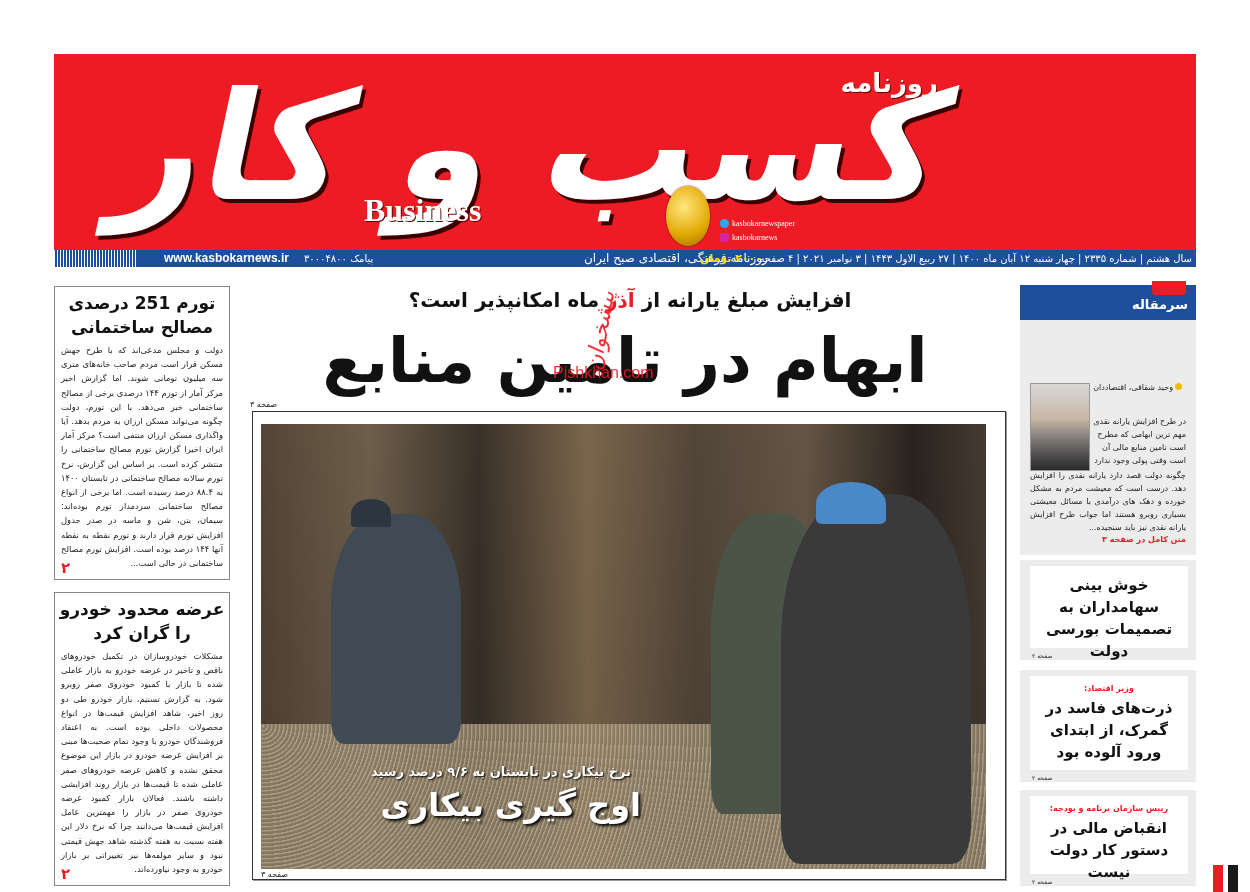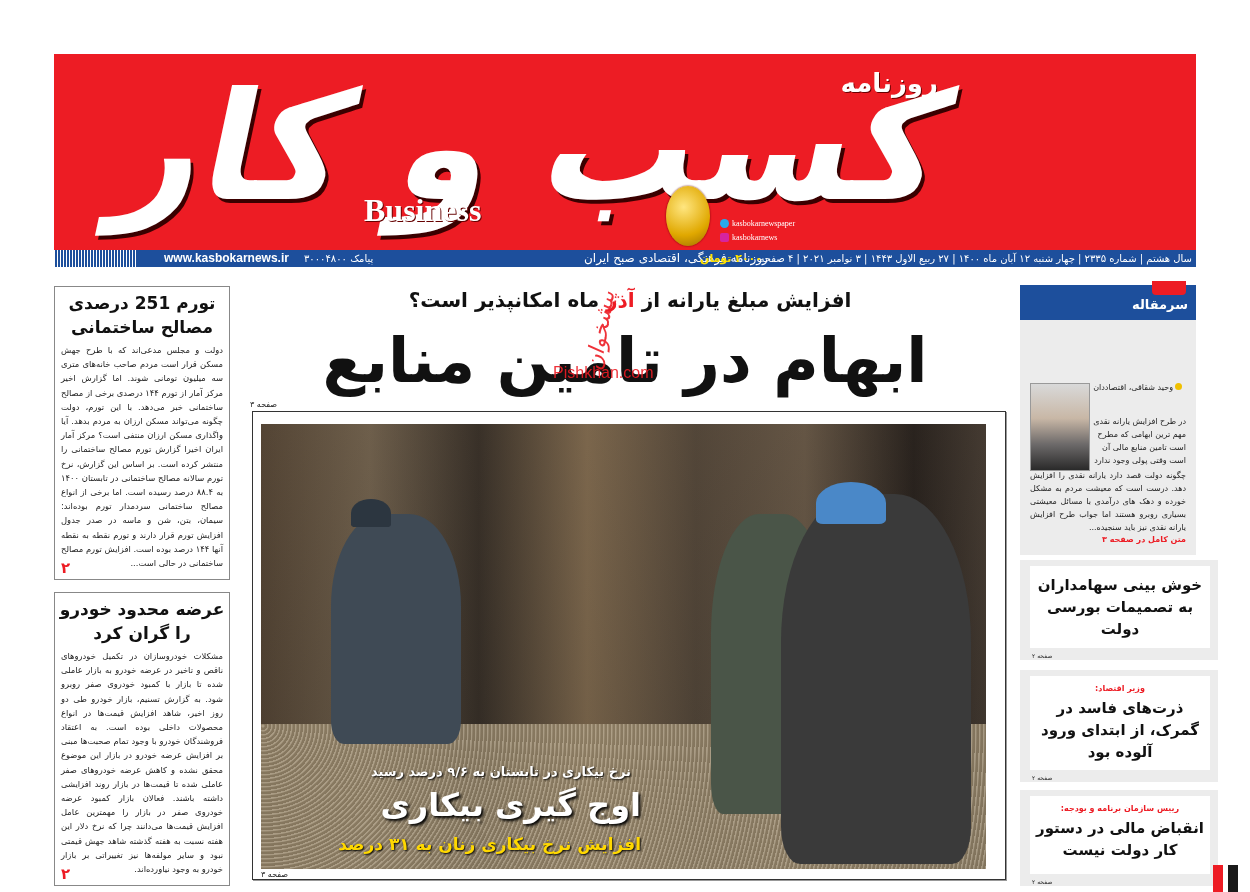--- a/index.html
+++ b/index.html
@@ -58,21 +58,21 @@
   #ed-tab { right:0; top:0; width:176px; height:35px; background:#1d4f9c; }
   #ed-tab-red { right:10px; top:-4px; width:34px; height:14px; background:#ed1c24; border-radius:0 0 4px 4px; }
   #ed-label { right:8px; top:12px; color:#fff; font-weight:bold; font-size:13px; }
   #ed-title { right:0; top:42px; width:176px; text-align:center; font-weight:bold; font-size:14px; line-height:21px; color:#111; }
   #ed-author { right:14px; top:98px; font-size:8px; color:#222; }
   #ed-author .dot { display:inline-block; width:7px; height:7px; border-radius:50%; background:#f0c000; margin-left:2px; }
   #ed-photo { left:10px; top:98px; width:58px; height:86px; background:linear-gradient(180deg,#d9d9d9 0,#c8b7a6 40%,#6d6a6a 70%,#2a2a2a 100%); border:1px solid #999; }
   #ed-text1 { right:10px; top:130px; width:94px; font-size:8px; line-height:13px; color:#222; }
   #ed-text2 { right:10px; top:184px; width:156px; font-size:8px; line-height:13px; color:#222; text-align:justify; }
   #ed-more { right:10px; top:250px; font-size:8px; font-weight:bold; color:#ed1c24; }
-  .rbox { left:1020px; width:176px; background:#ececec; direction:rtl;padding-left:22px; }
+  .rbox { left:1020px; width:176px; background:#ececec; direction:rtl; }
   .rbox .inner { position:absolute; left:10px; top:6px; right:8px; bottom:12px; background:#fff; }
   .rbox .kick { text-align:center; color:#ed1c24; font-size:8px; font-weight:bold; margin-top:8px; }
   .rbox h3 { margin:4px 0 0; text-align:center; font-size:15px; line-height:22px; font-weight:bold; color:#111; }
   .rbox .pg { position:absolute; left:12px; bottom:1px; font-size:6px; color:#222; }
   #rbox1 { top:560px; height:100px; }
   #rbox2 { top:670px; height:112px; }
   #rbox3 { top:790px; height:96px; }
   #corner-red { left:1213px; top:865px; width:10px; height:27px; background:#ed1c24; }
   #corner-black { left:1228px; top:865px; width:10px; height:27px; background:#1a1a1a; }
 </style>
@@ -117,21 +117,20 @@
 <div id="photo-frame" class="abs">
   <div id="photo" class="abs">
     <div id="floor" class="abs"></div>
     <div id="w1" class="worker"></div>
     <div id="h2" class="helmet"></div>
     <div id="w2" class="worker"></div>
     <div id="w3" class="worker"></div>
     <div id="h1" class="helmet"></div>
     <div id="photo-sub" class="abs">نرخ بیکاری در تابستان به ۹/۶ درصد رسید</div>
     <div id="photo-title" class="abs">اوج گیری بیکاری</div>
-    <div id="photo-yellow" class="abs">افزایش نرخ بیکاری زنان به ۳۱ درصد</div>
   </div>
   <div id="photo-page" class="abs page-ref">صفحه ۳</div>
 </div>
 
 <div id="lbox1" class="abs lbox">
   <h2>تورم 251 درصدی مصالح ساختمانی</h2>
   <p>دولت و مجلس مدعی‌اند که با طرح جهش مسکن قرار است مردم صاحب خانه‌های متری سه میلیون تومانی شوند. اما گزارش اخیر مرکز آمار از تورم ۱۴۴ درصدی برخی از مصالح ساختمانی خبر می‌دهد. با این تورم، دولت چگونه می‌تواند مسکن ارزان به مردم بدهد. آیا واگذاری مسکن ارزان منتفی است؟ مرکز آمار ایران اخیرا گزارش تورم مصالح ساختمانی را منتشر کرده است. بر اساس این گزارش، نرخ تورم سالانه مصالح ساختمانی در تابستان ۱۴۰۰ به ۸۸.۴ درصد رسیده است. اما برخی از انواع مصالح ساختمانی سردمدار تورم بوده‌اند: سیمان، بتن، شن و ماسه در صدر جدول افزایش تورم قرار دارند و تورم نقطه به نقطه آنها ۱۴۴ درصد بوده است. افزایش تورم مصالح ساختمانی در حالی است...</p>
   <div class="pnum">۲</div>
 </div>
 <div id="lbox2" class="abs lbox">

